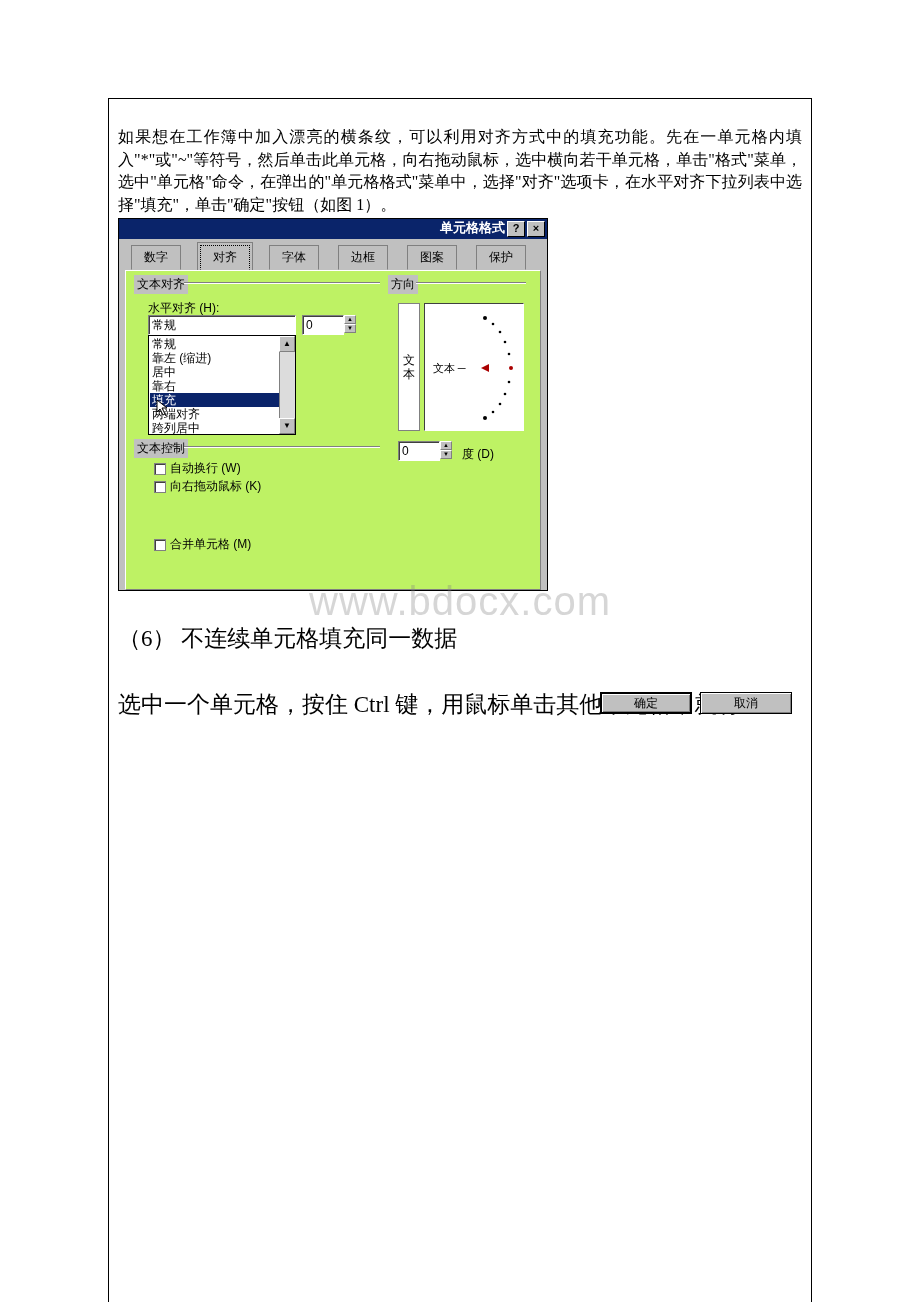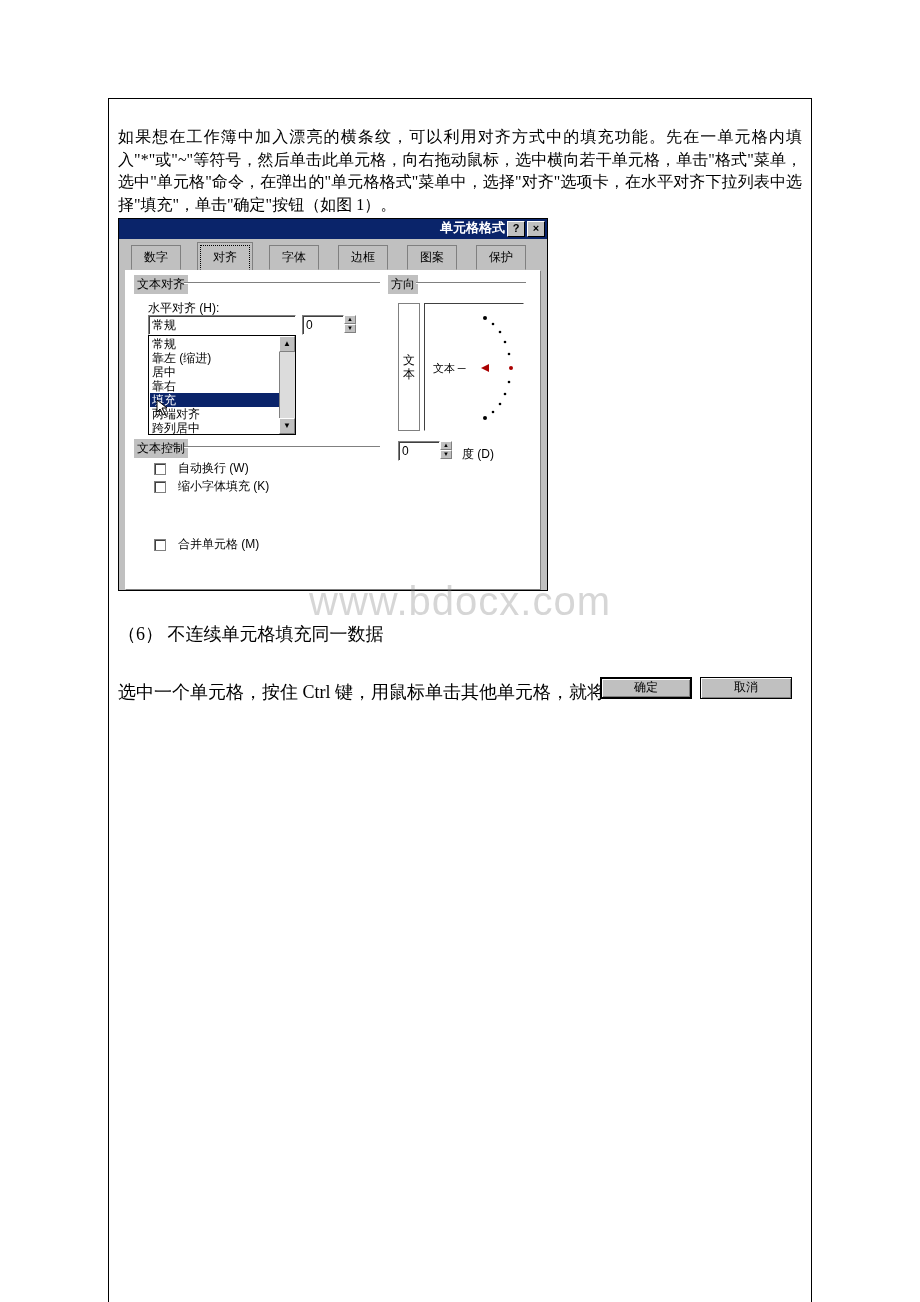--- a/index.html
+++ b/index.html
@@ -76,21 +76,21 @@
     outline: 1px solid #808080;
     outline-offset: 2px;
     border-bottom: 1px solid #c0c0c0;
   }
   .tab-panel {
     border: 1px solid #808080;
     border-top-color:#fff; border-left-color:#fff;
     margin: 0 6px;
     height: 320px;
     position: relative;
-    background:#ffffff;
+    background:#bef264;
     text-decoration:underline;
   }
   .grp-label {
     position:absolute;
     background:#c0c0c0;
     padding: 0 3px;
     font-size:12px;
   }
   .grp-line {
     position:absolute;
@@ -151,21 +151,21 @@
   .spin-pair { position:absolute; width:12px; }
   .spin-pair div {
     height:9px; background:#c0c0c0;
     border:1px solid #808080;
     border-top-color:#fff; border-left-color:#fff;
     font-size:6px; display:flex;align-items:center;justify-content:center;
   }
   .checkbox-row {
     position:absolute;
     font-size:12px;
-    display:flex; align-items:center; gap:12px;
+    display:flex; align-items:center; gap:4px;
   }
   .checkbox-row .box {
     width:12px; height:12px;
     background:#fff;
     border:1px solid #808080;
     box-shadow: inset 1px 1px 0 #404040;
   }
   .orient-box {
     position:absolute;
     border:1px solid #808080;
@@ -212,21 +212,21 @@
   }
   .body-para {
     margin-top: 30px;
     font-size: 21px;
     line-height: 1.55;
     text-align: justify;
     letter-spacing: 0.2px;
   }
   .body-para2 {
     margin-top: 30px;
-    font-size: 18px;
+    font-size: 23px;
     line-height: 1.55;
     text-align: justify;
   }
 </style>
 </head>
 <body>
 
 <div class="page-border"></div>
 
 <div class="content">
@@ -292,21 +292,21 @@
 
         <span class="grp-label" style="left:8px; top:168px;">文本控制</span>
         <div class="grp-line" style="left:58px; top:175px; width:196px;"></div>
 
         <div class="checkbox-row" style="left:28px; top:188px;">
           <div class="box"></div>
           <span>自动换行 (W)</span>
         </div>
         <div class="checkbox-row" style="left:28px; top:206px;">
           <div class="box"></div>
-          <span>缩小字体填充 (K)</span>
+          <span>向右拖动鼠标 (K)</span>
         </div>
         <div class="checkbox-row" style="left:28px; top:224px;margin-top:40px;">
           <div class="box"></div>
           <span>合并单元格 (M)</span>
         </div>
 
         <div class="orient-left" style="left:272px; top:32px; width:22px; height:128px;">
           <span>文</span>
           <span>本</span>
         </div>

